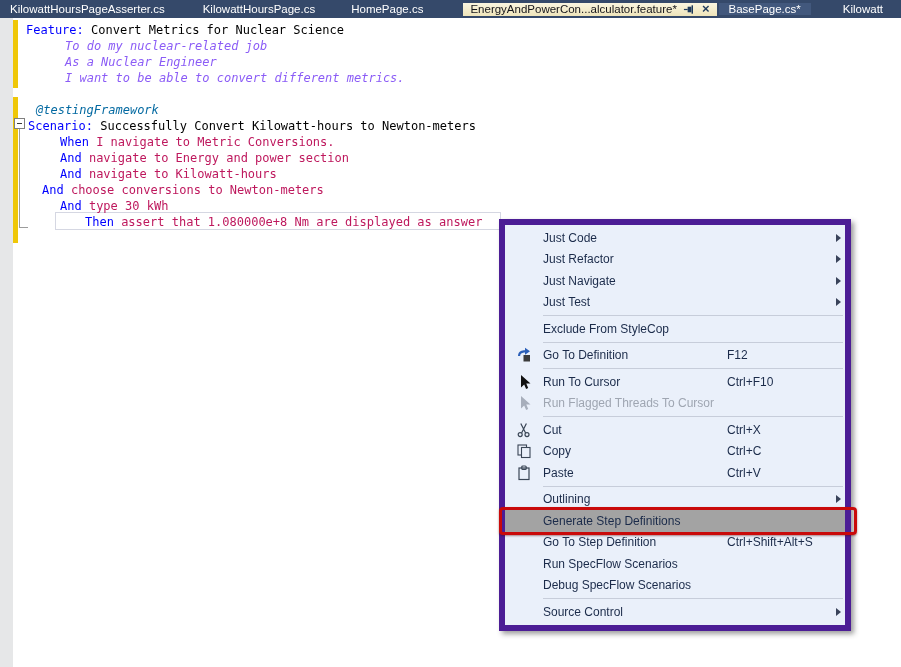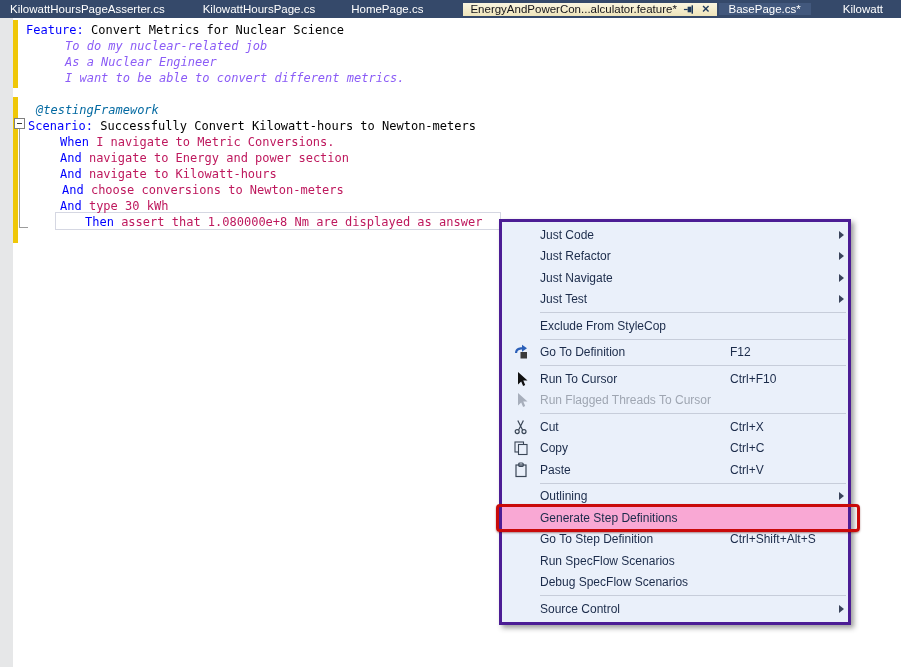--- a/index.html
+++ b/index.html
@@ -53,31 +53,31 @@
       linear-gradient(#3a3a3a,#3a3a3a) center/5px 1px no-repeat,#ffffff;
   }
   #outline-guide{
     position:absolute;left:19px;top:129px;width:8px;height:98px;
     border-left:1px solid #9C9C9C;border-bottom:1px solid #9C9C9C;
   }
 
   
   #context-menu{
     position:absolute;left:499px;top:219px;width:352px;box-sizing:border-box;
-    background:#EAF0FA;border:3px solid #4c1d95;padding:2px 0;
+    background:#EAF0FA;border:6px solid #4c1d95;padding:2px 0;
     font-size:12px;color:#1B2B4A;
     box-shadow:3px 3px 5px rgba(40,40,40,.45);
   }
   .mi{height:21.5px;display:flex;align-items:center;padding-right:4px;}
   .mi .mi-gutter{flex:0 0 38px;display:flex;align-items:center;justify-content:center;}
   .mi .mi-label{flex:0 0 auto;}
   .mi .mi-shortcut{margin-left:auto;flex:0 0 102px;text-align:left;}
   .mi .mi-arrow{flex:0 0 12px;display:flex;justify-content:flex-end;align-items:center;}
   .mi.disabled{color:#9FA6B2;}
-  .mi.hl{background:#f9a8d4;position:relative;}
+  .mi.hl{background:#a3a3a3;position:relative;}
   .tri{width:0;height:0;border-left:5px solid #39435a;
        border-top:4px solid transparent;border-bottom:4px solid transparent;}
   .sep{border-top:1px solid #C7CDDA;margin:2px 2px 2px 38px;height:0;}
   .annotation{
     position:absolute;left:-6px;right:-12px;top:-3px;bottom:-3px;
     border:3px solid #C90A0A;border-radius:4px;
     box-shadow:0 1px 2px rgba(90,0,0,.45);pointer-events:none;
   }
   .mi .icon svg{display:block;}
 </style>
@@ -124,21 +124,21 @@
     <div class="code-line" style="padding-left: 8px;"><span class="seg-keyword">Feature:</span><span class="seg-plain"> Convert Metrics for Nuclear Science</span></div>
     <div class="code-line" style="padding-left: 47px;"><span class="seg-description">To do my nuclear-related job</span></div>
     <div class="code-line" style="padding-left: 47px;"><span class="seg-description">As a Nuclear Engineer</span></div>
     <div class="code-line" style="padding-left: 47px;"><span class="seg-description">I want to be able to convert different metrics.</span></div>
     <div class="code-line" style="padding-left: 0px;"></div>
     <div class="code-line" style="padding-left: 18px;"><span class="seg-tag">@testingFramework</span></div>
     <div class="code-line" style="padding-left: 10px;"><span class="seg-keyword">Scenario:</span><span class="seg-plain"> Successfully Convert Kilowatt-hours to Newton-meters</span></div>
     <div class="code-line" style="padding-left: 42px;"><span class="seg-keyword">When</span><span class="seg-step"> I navigate to Metric Conversions.</span></div>
     <div class="code-line" style="padding-left: 42px;"><span class="seg-keyword">And</span><span class="seg-step"> navigate to Energy and power section</span></div>
     <div class="code-line" style="padding-left: 42px;"><span class="seg-keyword">And</span><span class="seg-step"> navigate to Kilowatt-hours</span></div>
-    <div class="code-line" style="padding-left: 24px; margin-left: 20px;"><span class="seg-keyword">And</span><span class="seg-step"> choose conversions to Newton-meters</span></div>
+    <div class="code-line" style="padding-left: 24px;"><span class="seg-keyword">And</span><span class="seg-step"> choose conversions to Newton-meters</span></div>
     <div class="code-line" style="padding-left: 42px;"><span class="seg-keyword">And</span><span class="seg-step"> type 30 kWh</span></div>
     <div class="code-line" style="padding-left: 67px;"><span class="seg-keyword">Then</span><span class="seg-step"> assert that 1.080000e+8 Nm are displayed as answer</span></div>
   </div>
 
 <div id="context-menu">
     <div class="mi">
       <span class="mi-gutter icon"></span>
       <span class="mi-label">Just Code</span>
       <span class="mi-shortcut"></span>
       <span class="mi-arrow">

